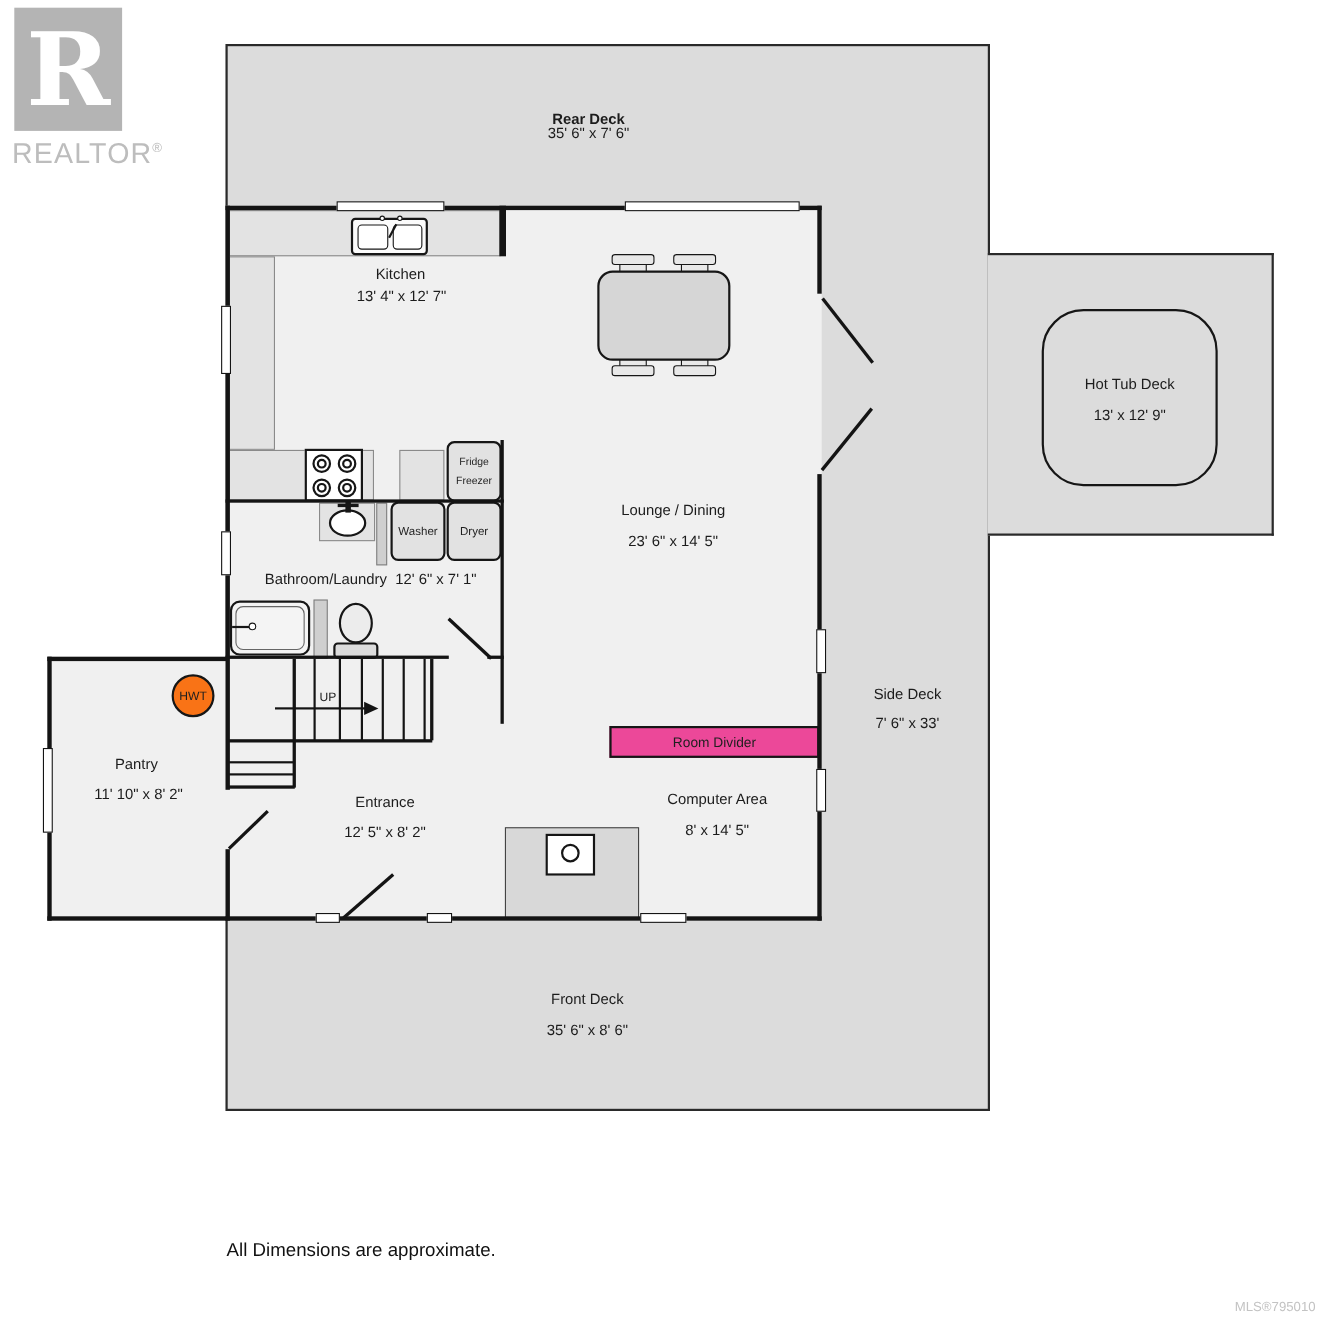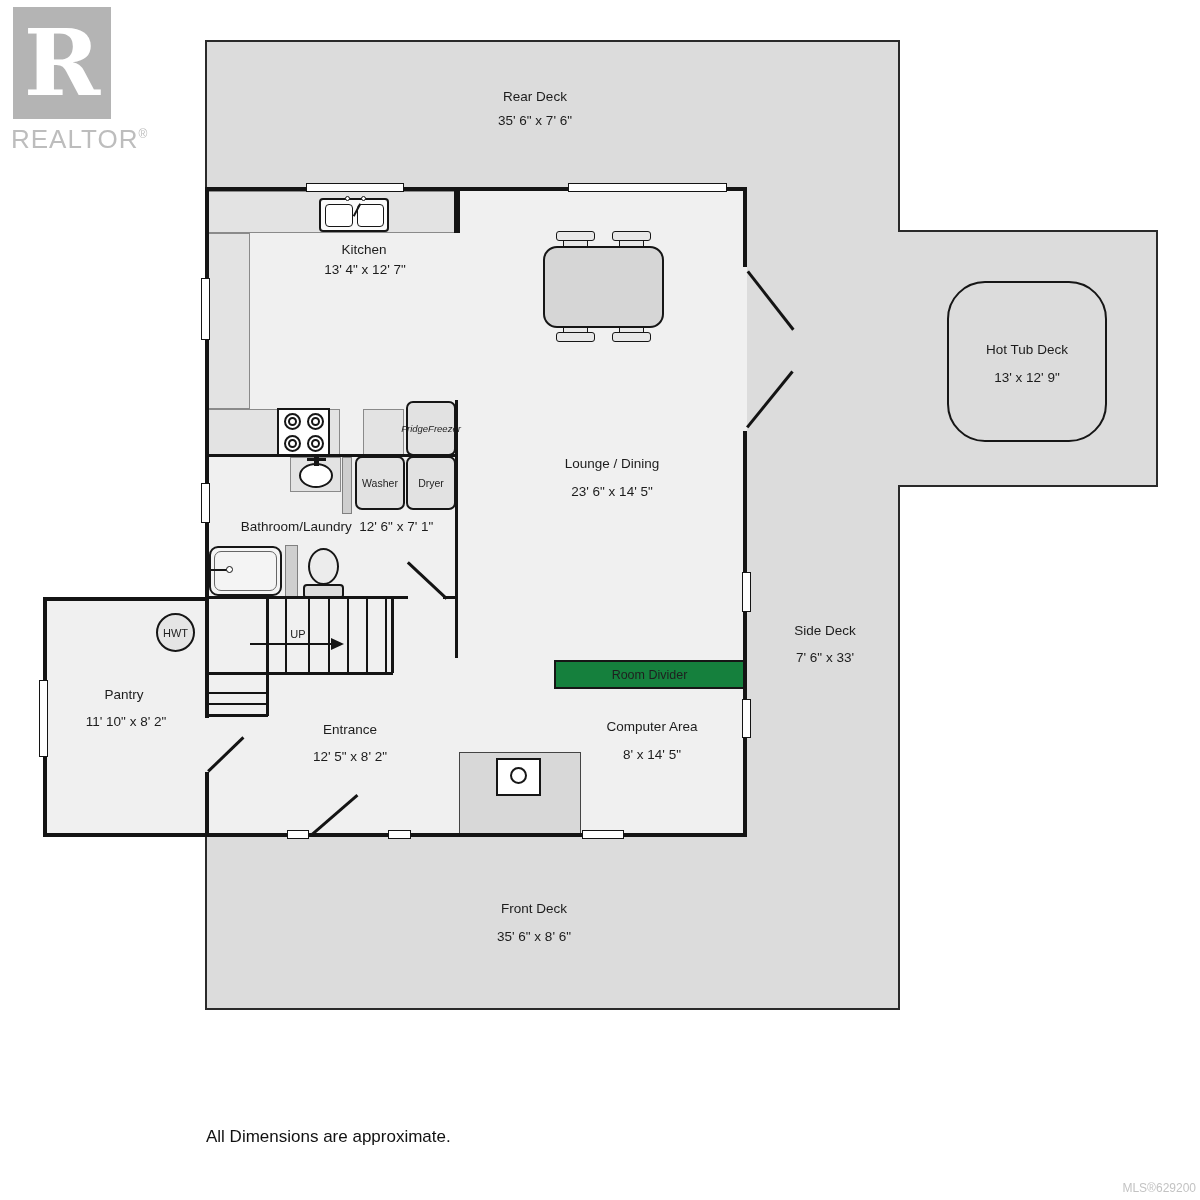--- a/index.html
+++ b/index.html
@@ -62,21 +62,21 @@
   <div class="abs" style="left:361px;top:196px;width:5px;height:5px;border:1.5px solid #161616;border-radius:50%;background:#fff;"></div>
   <div class="abs" style="left:350px;top:209px;width:14px;height:2px;background:#161616;transform:rotate(-62deg);"></div>
 
   <div class="abs" style="left:277px;top:408px;width:53px;height:48px;background:#ffffff;border:2px solid #161616;"></div>
   <div class="burner" style="left:284px;top:413px;"></div>
   <div class="burner" style="left:307px;top:413px;"></div>
   <div class="burner" style="left:284px;top:435px;"></div>
   <div class="burner" style="left:307px;top:435px;"></div>
 
 
-  <div class="abs boxfix round7 flexc" style="left:406px;top:401px;width:50px;height:55px;flex-direction:row;font-size:9.5px;line-height:17px;font-style:italic;">
+  <div class="abs boxfix round7 flexc" style="left:406px;top:401px;width:50px;height:55px;flex-direction:column;font-size:9.5px;line-height:17px;">
     <span>Fridge</span>
     <span>Freezer</span>
   </div>
   <div class="abs boxfix round7 flexc" style="left:355px;top:456px;width:50px;height:54px;font-size:10.5px;">
     <span>Washer</span>
   </div>
   <div class="abs boxfix round7 flexc" style="left:406px;top:456px;width:50px;height:54px;font-size:10.5px;">
     <span>Dryer</span>
   </div>
 
@@ -96,29 +96,29 @@
   <div class="abs chair" style="left:563px;top:239px;width:25px;height:10px;"></div>
   <div class="abs chair" style="left:619px;top:239px;width:25px;height:10px;"></div>
   <div class="abs chair" style="left:556px;top:231px;width:39px;height:10px;border-radius:3px;"></div>
   <div class="abs chair" style="left:612px;top:231px;width:39px;height:10px;border-radius:3px;"></div>
   <div class="abs chair" style="left:563px;top:325px;width:25px;height:10px;"></div>
   <div class="abs chair" style="left:619px;top:325px;width:25px;height:10px;"></div>
   <div class="abs chair" style="left:556px;top:332px;width:39px;height:10px;border-radius:3px;"></div>
   <div class="abs chair" style="left:612px;top:332px;width:39px;height:10px;border-radius:3px;"></div>
   <div class="abs" style="left:543px;top:246px;width:121px;height:82px;border:2.5px solid #161616;border-radius:14px;background:#d6d6d6;"></div>
 
-  <div class="abs flexc" style="left:554px;top:660px;width:191px;height:29px;border:2px solid #161616;background:#15803d;font-size:12.5px;">
+  <div class="abs flexc" style="left:554px;top:660px;width:191px;height:29px;border:2px solid #161616;background:#ec4899;font-size:12.5px;">
     <span>Room Divider</span>
   </div>
 
   <div class="abs" style="left:459px;top:752px;width:122px;height:83px;background:#d8d8d8;border:1.5px solid #444;"></div>
   <div class="abs" style="left:496px;top:758px;width:45px;height:38px;background:#fff;border:2px solid #161616;"></div>
   <div class="abs" style="left:510px;top:767px;width:17px;height:17px;border:2px solid #161616;border-radius:50%;"></div>
 
-  <div class="abs flexc" style="left:156px;top:613px;width:39px;height:39px;border:2px solid #161616;border-radius:50%;background:#e5e5e5;font-size:11px;">
+  <div class="abs flexc" style="left:156px;top:613px;width:39px;height:39px;border:2px solid #161616;border-radius:50%;background:#f97316;font-size:11px;">
     <span>HWT</span>
   </div>
 
   <div class="sline" style="left:207px;top:672px;width:186px;height:2.5px;"></div>
   <div class="sline" style="left:266px;top:599px;width:2.5px;height:117px;"></div>
   <div class="sline" style="left:391px;top:599px;width:2.5px;height:74px;"></div>
   <div class="sline" style="left:285px;top:599px;width:2px;height:74px;"></div>
   <div class="sline" style="left:308px;top:599px;width:2px;height:74px;"></div>
   <div class="sline" style="left:328px;top:599px;width:2px;height:74px;"></div>
   <div class="sline" style="left:347px;top:599px;width:2px;height:74px;"></div>
@@ -155,21 +155,21 @@
   <div class="abs win" style="left:287px;top:830px;width:22px;height:9px;"></div>
   <div class="abs win" style="left:388px;top:830px;width:23px;height:9px;"></div>
   <div class="abs win" style="left:582px;top:830px;width:42px;height:9px;"></div>
 
   <div class="leaf" style="left:748px;top:270px;width:74px;transform:rotate(52deg);"></div>
   <div class="leaf" style="left:747px;top:426px;width:72px;transform:rotate(-51deg);"></div>
   <div class="leaf" style="left:408px;top:561px;width:53px;transform:rotate(43deg);"></div>
   <div class="leaf" style="left:208px;top:770px;width:49px;transform:rotate(-44deg);"></div>
   <div class="leaf" style="left:312px;top:833px;width:60px;transform:rotate(-41deg);"></div>
 
-  <div class="lbl" style="left:535px;top:88px;">Rear Deck</div>
+  <div class="lbl" style="left:535px;top:100px;font-weight:bold;">Rear Deck</div>
   <div class="lbl" style="left:535px;top:112px;">35' 6" x 7' 6"</div>
   <div class="lbl" style="left:364px;top:241px;">Kitchen</div>
   <div class="lbl" style="left:365px;top:261px;">13' 4" x 12' 7"</div>
   <div class="lbl" style="left:1027px;top:341px;">Hot Tub Deck</div>
   <div class="lbl" style="left:1027px;top:369px;">13' x 12' 9"</div>
   <div class="lbl" style="left:612px;top:455px;">Lounge / Dining</div>
   <div class="lbl" style="left:612px;top:483px;">23' 6" x 14' 5"</div>
   <div class="lbl" style="left:337px;top:518px;">Bathroom/Laundry  12' 6" x 7' 1"</div>
   <div class="lbl" style="left:825px;top:622px;">Side Deck</div>
   <div class="lbl" style="left:825px;top:649px;">7' 6" x 33'</div>
@@ -177,15 +177,15 @@
   <div class="lbl" style="left:126px;top:713px;">11' 10" x 8' 2"</div>
   <div class="lbl lbl-sm" style="left:298px;top:627px;">UP</div>
   <div class="lbl" style="left:350px;top:721px;">Entrance</div>
   <div class="lbl" style="left:350px;top:748px;">12' 5" x 8' 2"</div>
   <div class="lbl" style="left:652px;top:718px;">Computer Area</div>
   <div class="lbl" style="left:652px;top:746px;">8' x 14' 5"</div>
   <div class="lbl" style="left:534px;top:900px;">Front Deck</div>
   <div class="lbl" style="left:534px;top:928px;">35' 6" x 8' 6"</div>
 
   <div class="footer-line" style="left:206px;top:1127px;">All Dimensions are approximate.</div>
-  <div class="abs" style="right:4px;top:1181px;font-size:12px;color:#c3c3c3;">MLS®629200</div>
+  <div class="abs" style="right:4px;top:1181px;font-size:12px;color:#c3c3c3;">MLS®795010</div>
 
 </div>
 
 </body></html>

